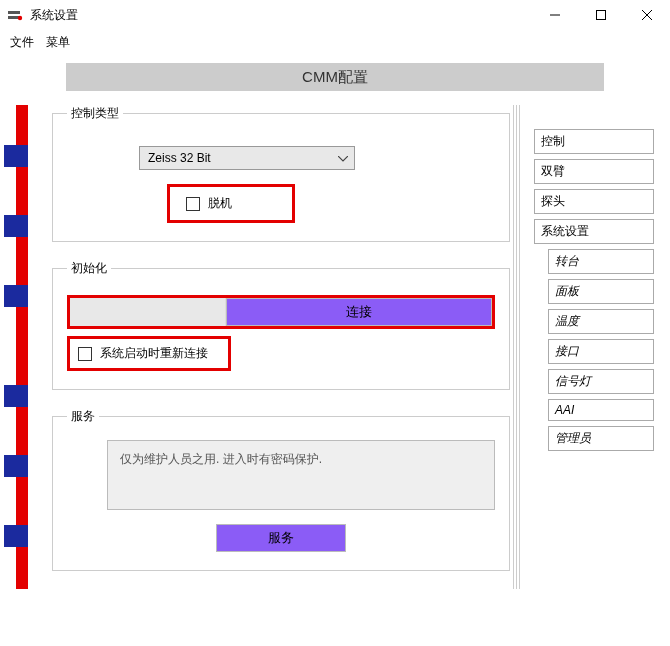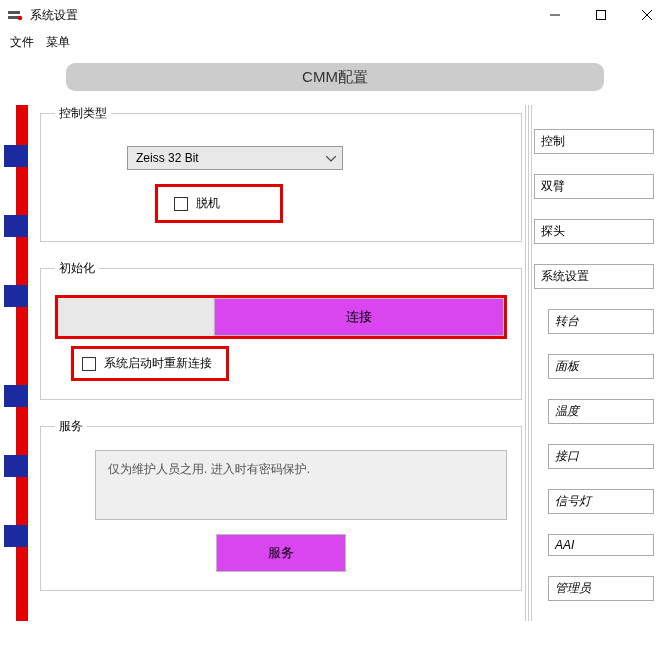--- a/index.html
+++ b/index.html
@@ -5,41 +5,41 @@
   * { box-sizing: border-box; margin: 0; padding: 0; }
   body { font-family: "Microsoft YaHei", "SimSun", sans-serif; font-size: 12px; background: #fff; width: 670px; height: 646px; overflow: hidden; }
   .titlebar { display: flex; align-items: center; height: 30px; padding: 0 0 0 8px; }
   .app-icon { width: 16px; height: 12px; margin-right: 6px; }
   .title-text { flex: 1; font-size: 12px; color: #000; }
   .win-btn { width: 46px; height: 30px; display: flex; align-items: center; justify-content: center; color: #000; }
   .win-btn svg { display: block; }
   .menubar { display: flex; gap: 12px; padding: 4px 10px 8px 10px; font-size: 12px; color: #000; }
   .menubar span { cursor: default; }
   .content { position: relative; padding: 0 16px; }
-  .header-bar { margin: 4px 50px 14px 50px; height: 28px; background: #ccc; display: flex; align-items: center; justify-content: center; font-size: 15px; color: #333; border-radius: 9px; }
-  .main-layout { display: flex; position: relative; }
+  .header-bar { margin: 4px 50px 14px 50px; height: 28px; background: #ccc; display: flex; align-items: center; justify-content: center; font-size: 15px; color: #333; }
+  .main-layout { display: flex; position: relative; gap: 12px; }
   .left-strip { width: 12px; background: #e30000; position: relative; }
   .blue-tab { position: absolute; left: -12px; width: 24px; height: 22px; background: #1b2a9e; }
   .panel-area { flex: 1; padding: 0 0 0 12px; position: relative; }
   .side-tabs { width: 120px; position: relative; }
-  .side-tab { border: 1px solid #aaa; background: #fff; padding: 3px 6px; font-size: 12px; margin-bottom: 20px; cursor: default; }
+  .side-tab { border: 1px solid #aaa; background: #fff; padding: 3px 6px; font-size: 12px; margin-bottom: 5px; cursor: default; }
   .side-tab.indent { margin-left: 14px; width: calc(100% - 14px); font-style: italic; }
   fieldset { border: 1px solid #ccc; margin: 0 12px 18px 0; padding: 14px 14px 18px 14px; position: relative; }
   legend { font-size: 12px; padding: 0 4px; color: #000; }
   .dropdown { width: 216px; height: 24px; border: 1px solid #999; background: #e8e8e8; display: flex; align-items: center; padding: 0 8px; margin: 10px 0 8px 72px; position: relative; }
   .dropdown .chev { position: absolute; right: 6px; top: 50%; transform: translateY(-50%); }
   .checkbox-row { display: flex; align-items: center; gap: 8px; }
   .cb { width: 14px; height: 14px; border: 1px solid #333; background: #fff; }
   .highlight-box { border: 3px solid #e30000; }
   .offline-wrap { margin: 6px 0 0 100px; padding: 8px 60px 8px 16px; display: inline-flex; }
-  .btn { background: #d946ef; border: 1px solid #bbb; height: 38px; display: flex; align-items: center; justify-content: center; font-size: 13px; cursor: default; }
+  .btn { background: #8b5cf6; border: 1px solid #bbb; height: 28px; display: flex; align-items: center; justify-content: center; font-size: 13px; cursor: default; }
   .connect-wrap { border: 3px solid #e30000; display: flex; margin: 4px 0 10px 0; }
   .connect-left { width: 156px; background: #e8e8e8; border-right: 1px solid #ddd; }
   .connect-btn { flex: 1; }
-  .reconnect-wrap { border: 3px solid #e30000; display: inline-flex; padding: 6px 14px 6px 8px; margin-top: -3px; margin-left: 16px; }
+  .reconnect-wrap { border: 3px solid #e30000; display: inline-flex; padding: 6px 20px 6px 8px; margin-top: -3px; }
   .service-text { border: 1px solid #bbb; background: #efefef; padding: 10px 12px; min-height: 70px; margin: 1px 0 14px 40px; color: #555; font-size: 12px; }
   .service-btn { width: 130px; margin: 0 auto; }
   .stacked-border { position: absolute; border-right: 1px solid #ccc; border-top: 1px solid #ccc; top: 0; bottom: 0; }
 </style>
 </head>
 <body>
 
 <div class="titlebar">
   <span class="app-icon">
     <svg width="16" height="12" viewBox="0 0 16 12">

